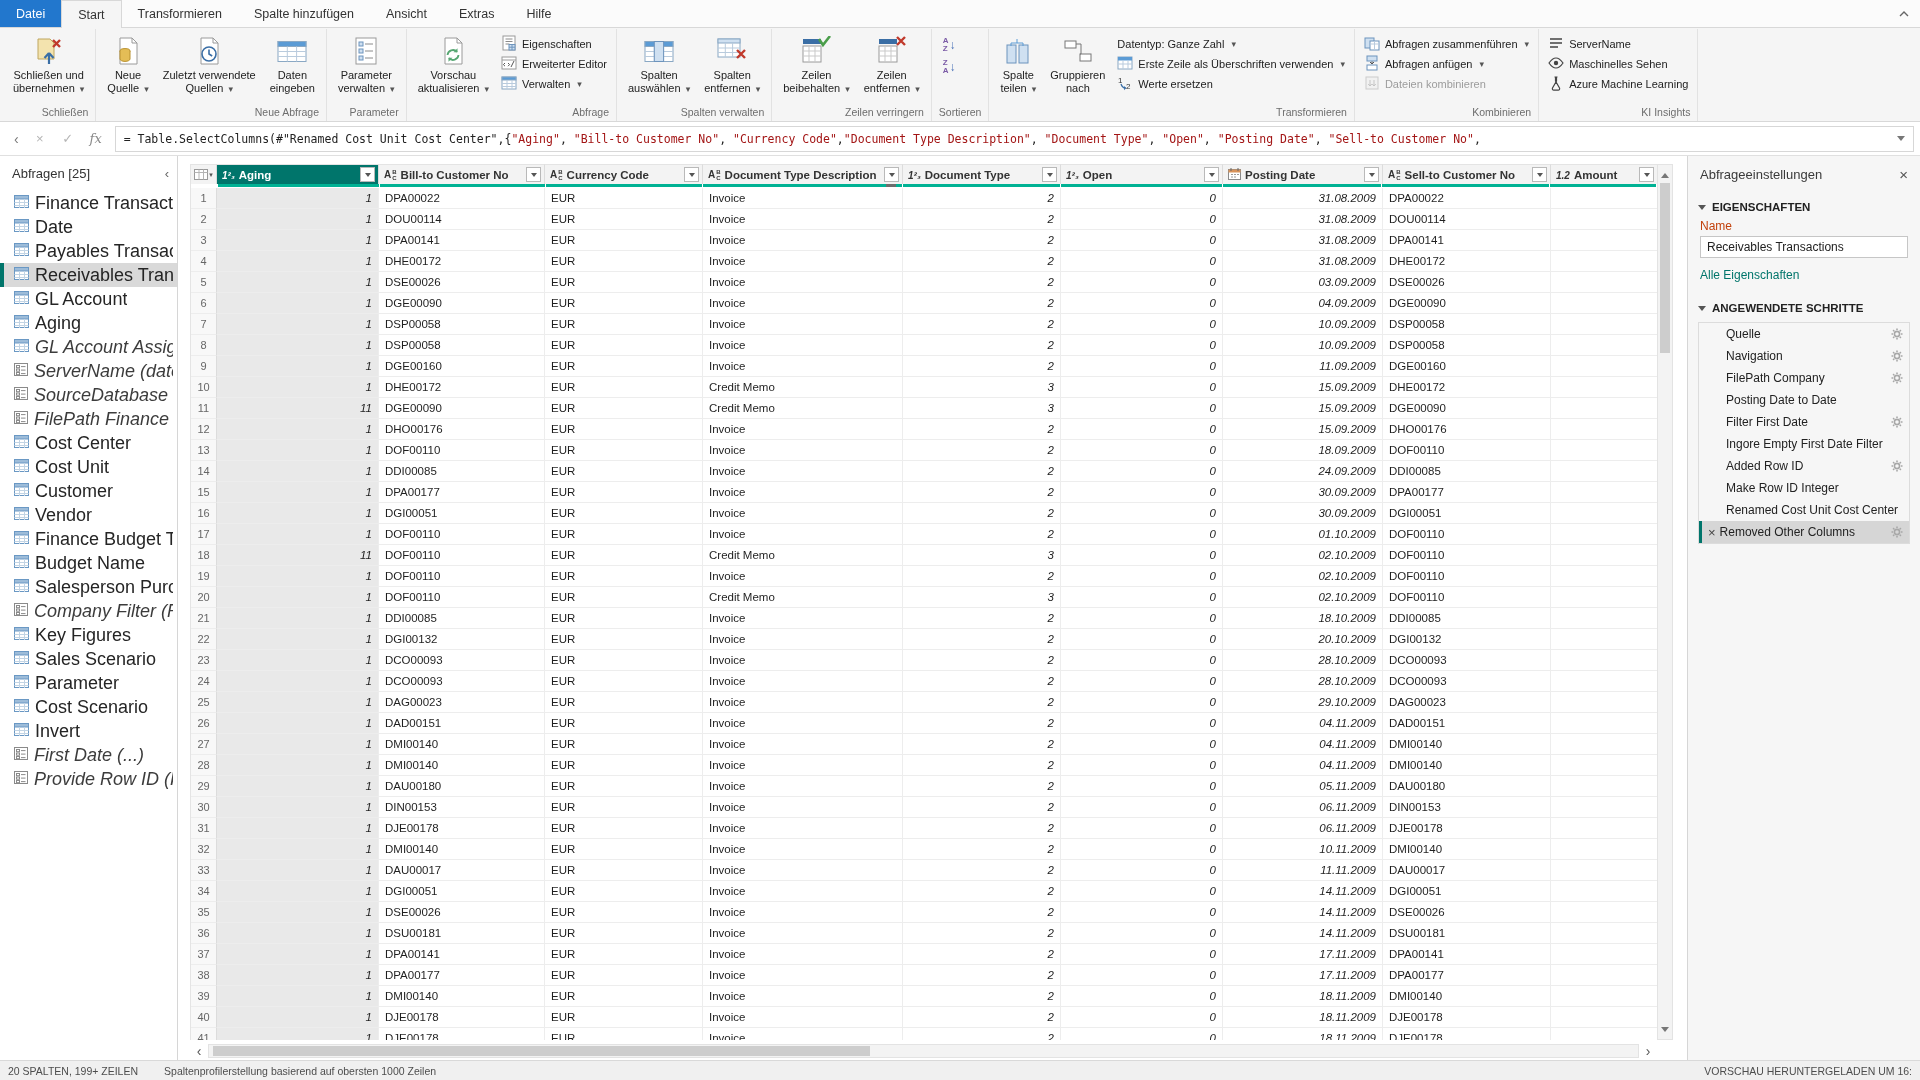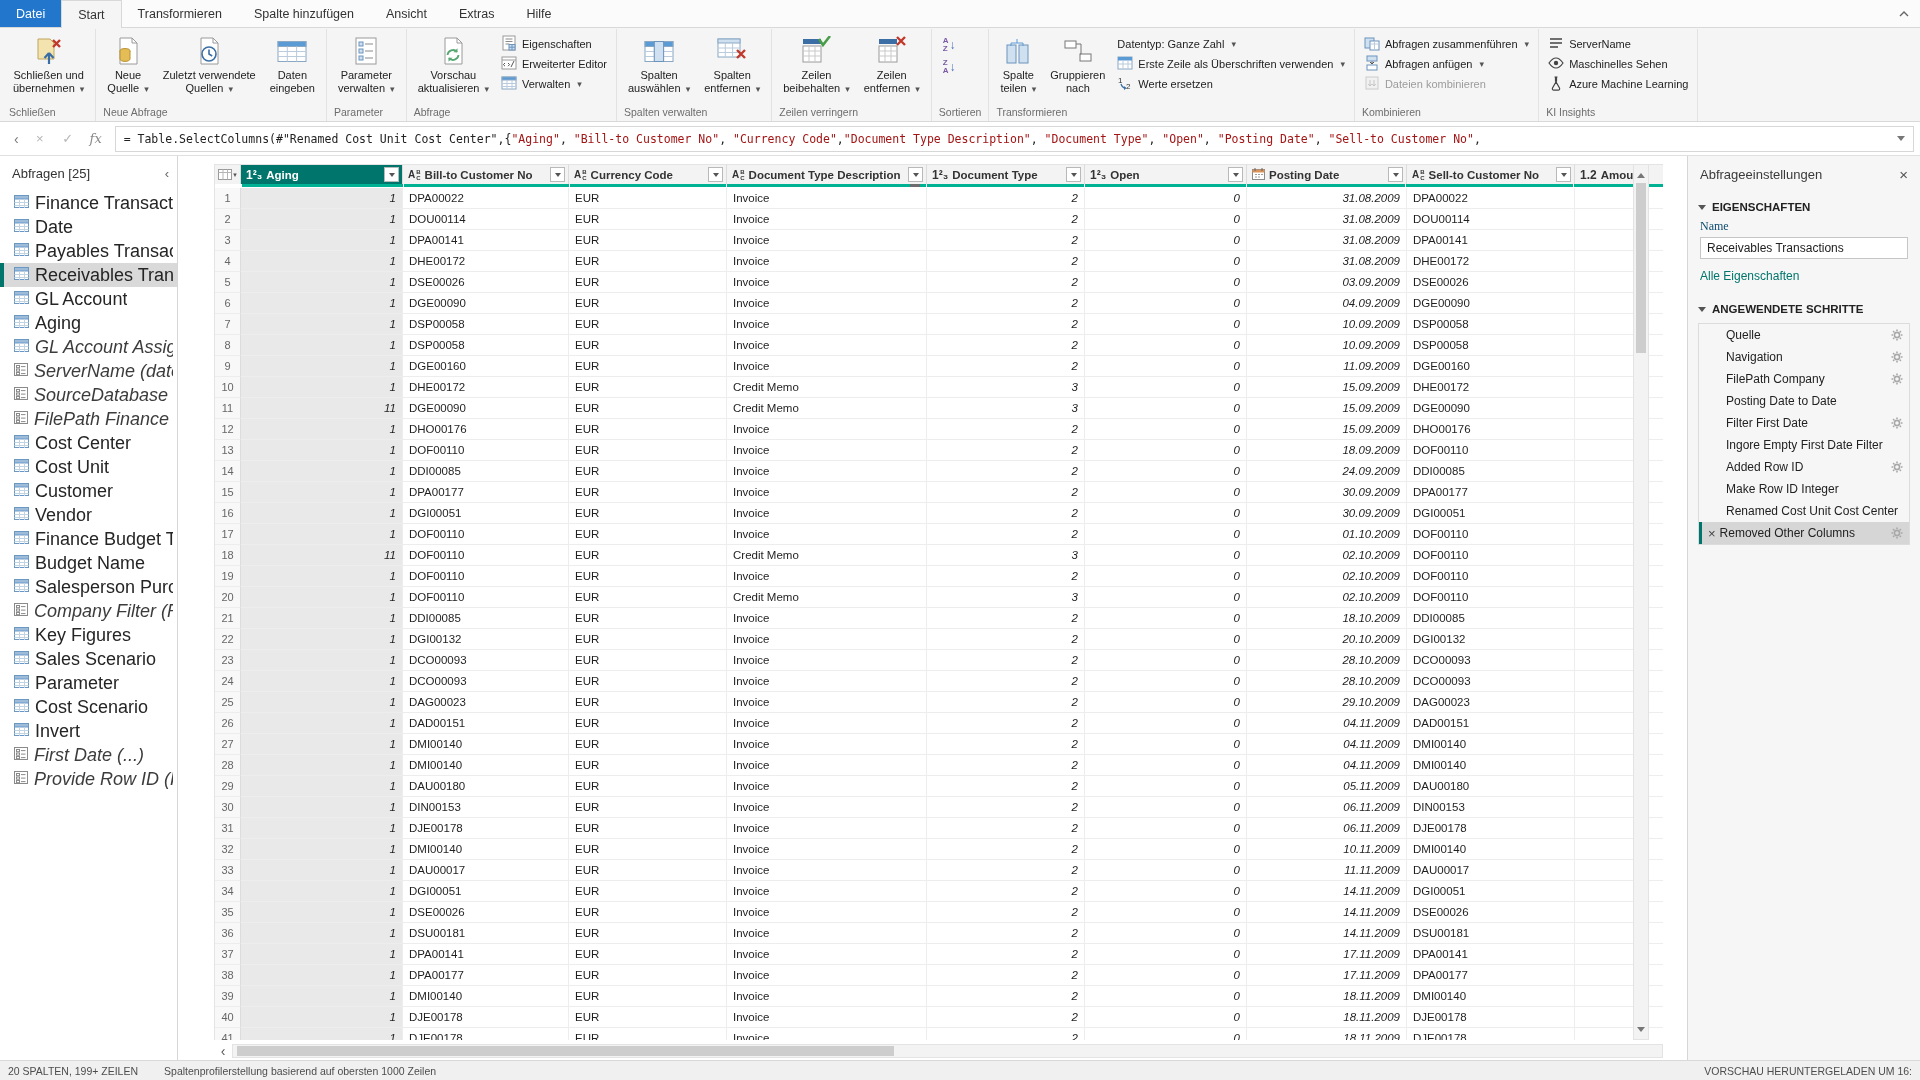--- a/index.html
+++ b/index.html
@@ -12,21 +12,21 @@
   #menu-tabs { display:flex; }
   .mtab { padding:0 16px; display:flex; align-items:center; font-size:12.5px; color:#333; cursor:default; }
   .mtab.file { background:var(--blue); color:#fff; }
   .mtab.sel { background:#f5f5f5; border:1px solid #d8d8d8; border-bottom:none; margin-bottom:-1px; }
   .menubar-right { margin-left:auto; display:flex; align-items:center; padding-right:10px; }
 
   
   .ribbon { position:absolute; top:28px; left:0; right:0; height:94px; background:#f5f5f5; border-bottom:1px solid #d8d8d8; display:flex; padding:1px 2px 0 2px; overflow:hidden; }
   .rgroup { display:flex; flex-direction:column; border-right:1px solid #e2e2e2; padding:2px 5px 0 5px; flex:0 0 auto; }
   .rgroup-items { flex:1; display:flex; align-items:flex-start; gap:2px; }
-  .rgroup-label { text-align:left; font-size:10.5px; color:#6d6d6d; padding:1px 2px 3px; white-space:nowrap; }
+  .rgroup-label { text-align:right; font-size:10.5px; color:#6d6d6d; padding:1px 2px 3px; white-space:nowrap; }
   .rbtn-big { display:flex; flex-direction:column; align-items:center; padding:3px 5px 1px; font-size:11px; line-height:13px; color:#222; text-align:center; border:1px solid transparent; white-space:nowrap; }
   .rbtn-big .ric { height:32px; display:flex; align-items:center; justify-content:center; margin-bottom:2px; }
   .rstack { display:flex; flex-direction:column; gap:4px; padding:5px 4px 0 4px; }
   .rsmall { display:flex; align-items:center; gap:5px; font-size:11px; height:16px; color:#222; white-space:nowrap; }
   .rsmall.disabled { color:#9c9c9c; }
   .rsmall.disabled svg { opacity:.45; }
   .caret { color:#555; font-size:9px; margin-left:2px; }
   .sortstack { display:flex; flex-direction:column; gap:6px; padding:6px 6px 0; }
   .sortbtn { display:flex; align-items:center; }
   .sortletters { display:flex; flex-direction:column; font-size:8px; line-height:8px; font-weight:bold; color:#7b5ba6; }
@@ -38,21 +38,21 @@
   .fb-btns { display:flex; align-items:center; gap:2px; margin-right:6px; }
   .fb-btn { width:26px; text-align:center; color:#b5b5b5; font-size:13px; }
   .fb-btn.fx { font-style:italic; font-family:"DejaVu Serif",serif; color:#8a8a8a; }
   .fb-field { flex:1; height:26px; border:1px solid #d7d7d7; background:#fff; display:flex; align-items:center; padding:0 8px; overflow:hidden; }
   #formula-text { flex:1; font-family:"DejaVu Sans Mono",monospace; font-size:11.5px; white-space:nowrap; overflow:hidden; color:#222; }
   #formula-text .str { color:var(--str); }
   .tri-down { width:0; height:0; border:4px solid transparent; border-top:5px solid #777; margin-left:6px; margin-top:4px; }
   .tri-up { width:0; height:0; border:4px solid transparent; border-bottom:5px solid #777; }
 
   
-  .content { position:absolute; top:156px; bottom:20px; left:0; right:0; display:flex;gap:24px; }
+  .content { position:absolute; top:156px; bottom:20px; left:0; right:0; display:flex; }
 
   
   .sidebar { width:178px; border-right:1px solid #d6d6d6; background:#fff; overflow:hidden; flex:0 0 auto; }
   .sidebar-head { display:flex; align-items:center; justify-content:space-between; padding:10px 8px 10px 12px; font-size:13px; color:#333; }
   .sidebar-head .collapse { color:#666; font-size:13px; }
   .qitem { display:flex; align-items:center; gap:6px; height:24px; padding:0 4px 0 10px; white-space:nowrap; overflow:hidden; border-left:4px solid transparent; }
   .qitem.sel { background:#d9d9d9; border-left:4px solid var(--accent); }
   .qitem.it { font-style:italic; color:#3c3c3c; }
   .qitem .ql { overflow:hidden; text-overflow:clip; font-size:18px; }
 
@@ -86,36 +86,36 @@
   .harrow { width:18px; display:flex; align-items:center; justify-content:center; color:#555; font-size:14px; }
   .htrack { flex:1; height:14px; background:#f3f3f3; border:1px solid #e3e3e3; position:relative; }
   .hthumb { position:absolute; top:1px; bottom:1px; left:4px; width:46%; background:#cdcdcd; }
 
   
   .settings { width:233px; flex:0 0 auto; border-left:1px solid #d6d6d6; background:#f6f6f6; overflow:hidden; }
   .set-head { display:flex; align-items:center; justify-content:space-between; padding:10px 12px 16px 12px; font-size:13px; color:#3a3a3a; }
   .set-close { color:#555; font-size:15px; }
   .sec-head { position:relative; font-weight:bold; font-size:11.5px; color:#222; padding:2px 10px 6px 24px; }
   .sec-head::before { content:""; position:absolute; left:10px; top:6px; border:4px solid transparent; border-top:5px solid #555; }
-  .fld-label { padding:0 12px 3px 12px; color:#0c4a6e;font-family:Liberation Serif, serif; }
+  .fld-label { padding:0 12px 3px 12px; color:#c2410c; }
   .name-input { margin:0 12px 10px 12px; height:22px; background:#fff; border:1px solid #c6c6c6; display:flex; align-items:center; padding:0 6px; font-size:12px; color:#222; }
   .link { padding:0 12px 18px 12px; color:var(--accent); font-size:12px; }
   .steps { margin:2px 10px 0 10px; border:1px solid #dcdcdc; background:#f6f6f6; }
   .step { display:flex; align-items:center; height:22px; padding:0 6px 0 24px; font-size:12px; color:#222; border-left:3px solid transparent; }
   .step .slabel { flex:1; overflow:hidden; white-space:nowrap; }
   .step .gear { display:flex; align-items:center; }
   .step.sel { background:#d6d6d6; border-left:3px solid var(--accent); padding-left:6px; }
   .step .del { color:#444; margin-right:4px; font-size:13px; }
 
   
   .statusbar { position:absolute; left:0; right:0; bottom:0; height:20px; background:#f0f0f0; border-top:1px solid #d9d9d9; display:flex; align-items:center; font-size:10.5px; color:#4d4d4d; padding:0 8px; }
   .sb-left { display:flex; gap:26px; }
   .sb-right { margin-left:auto; white-space:nowrap; }
 
-  .tg { font-size:12px; font-weight:bold; color:inherit; white-space:nowrap; }
+  .tg { font-size:10px; font-weight:bold; color:inherit; white-space:nowrap;font-style:italic; }
   .tg-abc { display:inline-flex; align-items:center; font-weight:bold; }
   .tg-abc .a { font-size:10px; }
   .tg-abc .bc { display:inline-flex; flex-direction:column; font-size:6px; line-height:6px; margin-left:1px; font-style:normal; }
 </style>
 </head>
 <body>
 
 <div class="app">
 
   <div class="menubar">

